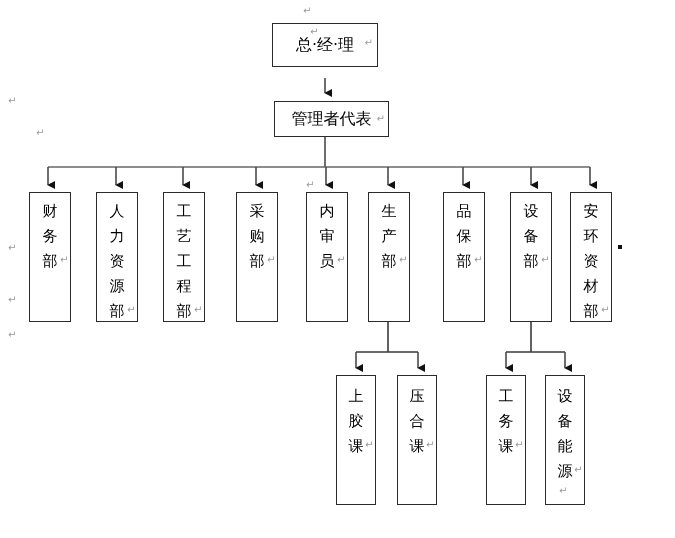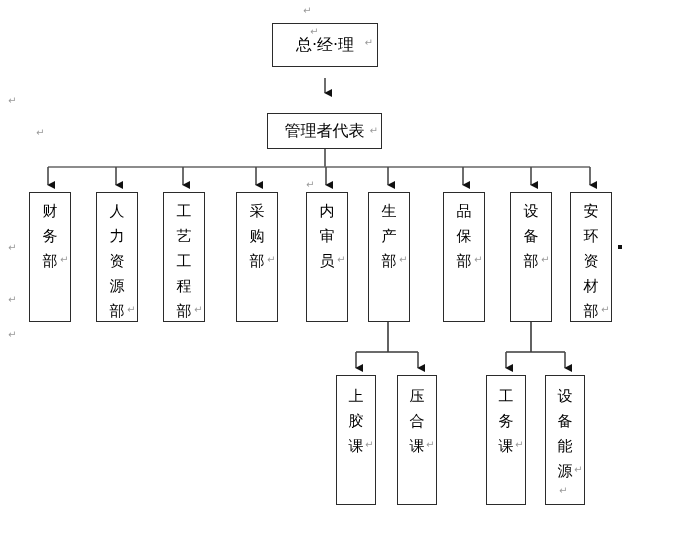--- a/index.html
+++ b/index.html
@@ -107,21 +107,21 @@
       <line x1="506" y1="352" x2="506" y2="368" marker-end="url(#arr)"></line>
       <line x1="565" y1="352" x2="565" y2="368" marker-end="url(#arr)"></line>
     </g>
   </svg>
 
   <div class="node horiz" style="left:272px;top:23px;width:106px;height:44px;">
     <span class="lbl">总·经·理</span>
     <span class="pilcrow" style="right:4px;top:14px;">↵</span>
   </div>
 
-  <div class="node horiz" style="left:267px;top:101px;width:115px;height:36px;margin-top:12px;">
+  <div class="node horiz" style="left:274px;top:101px;width:115px;height:36px;">
     <span class="lbl">管理者代表</span>
     <span class="pilcrow" style="right:3px;top:12px;">↵</span>
   </div>
 
   <div class="node vert" style="left:29px;top:192px;width:42px;height:130px;">
     <span class="lbl">财
 务
 部</span>
     <span class="pilcrow" style="left:30px;top:62px;">↵</span>
   </div>

